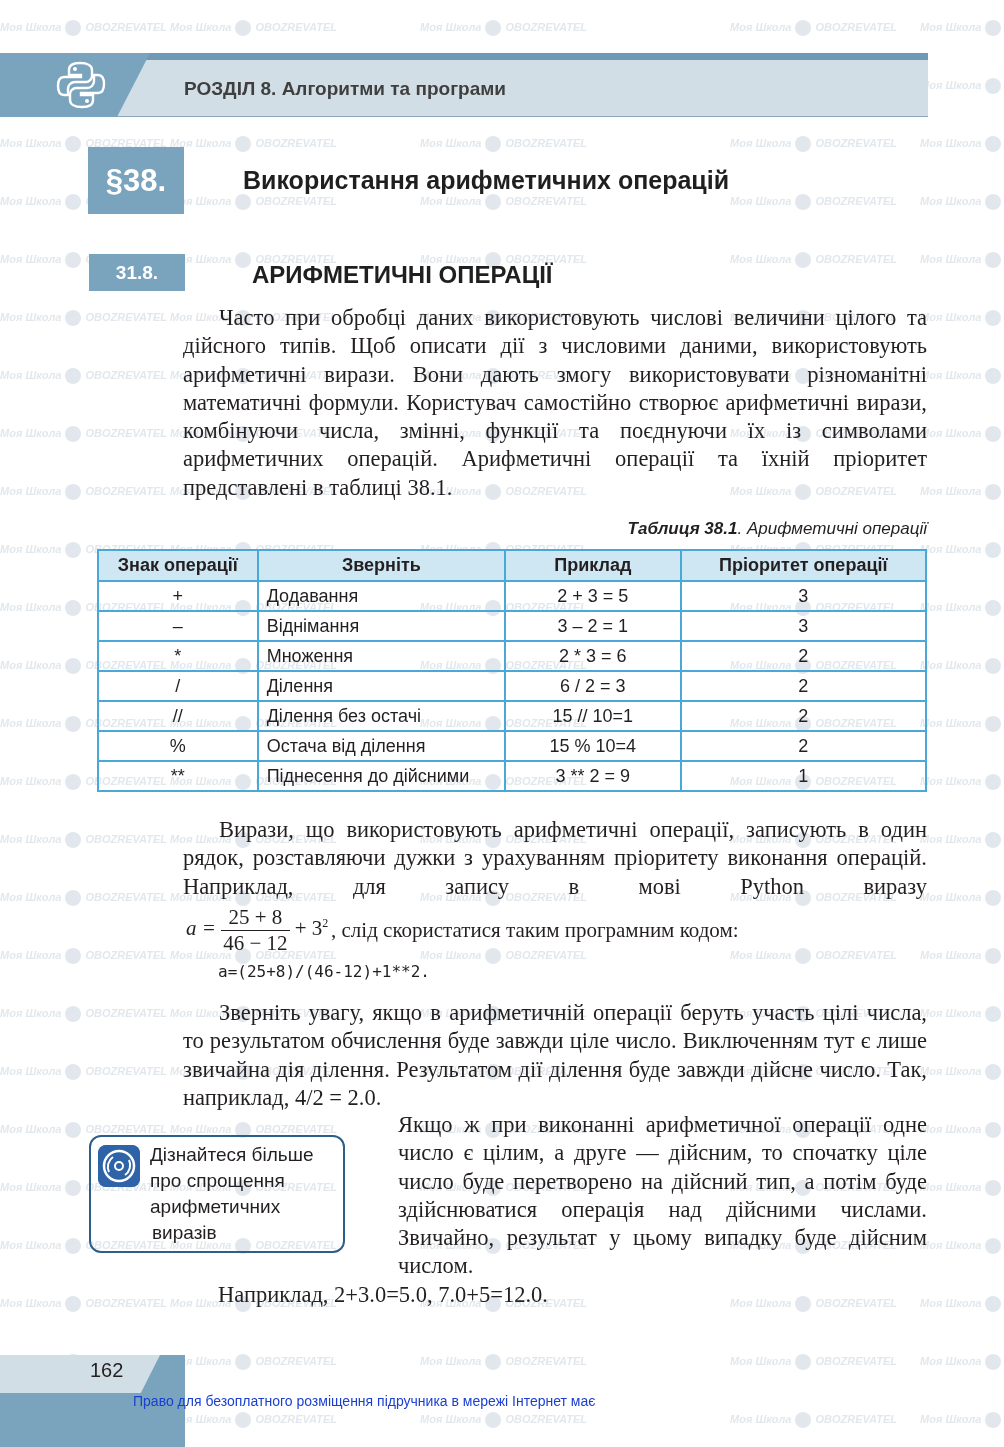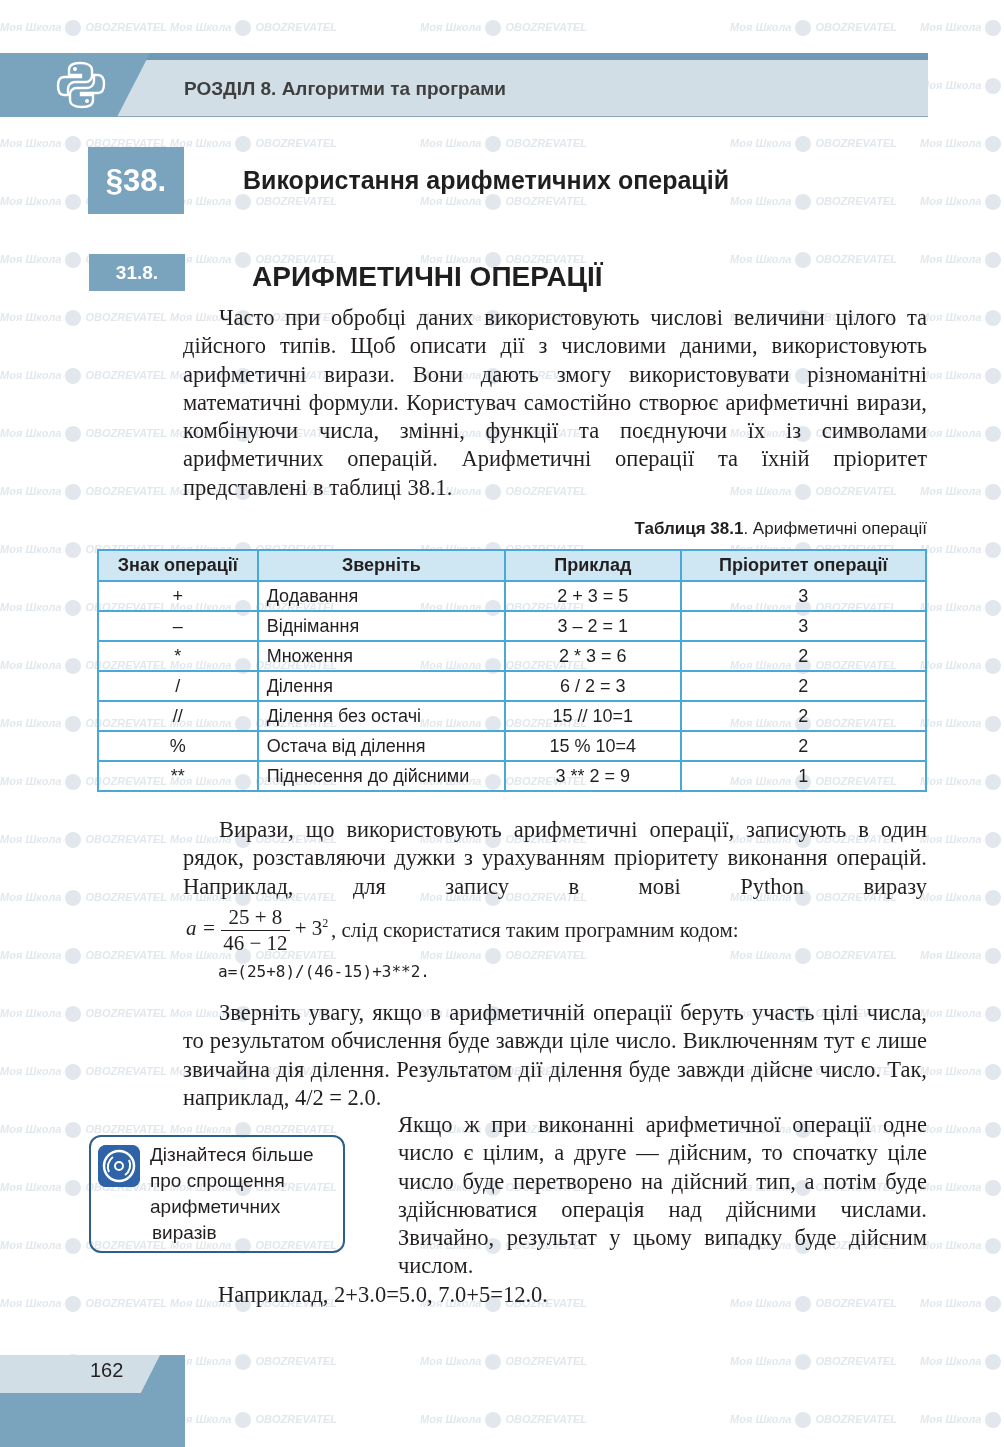--- a/index.html
+++ b/index.html
@@ -9,27 +9,27 @@
 
   
   #hdr{position:absolute;left:0;top:53px;width:928px;height:64px;background:#d2dee6;border-top:7px solid #6e9ab5;border-bottom:1px solid #8aa8bb;box-sizing:border-box;}
   #hdr-left{position:absolute;left:0;top:53px;width:150px;height:64px;background:#7aa3bd;clip-path:polygon(0 0,100% 0,78% 100%,0 100%);}
   #py{position:absolute;left:56px;top:60px;width:50px;height:50px;}
   #chapter{position:absolute;left:184px;top:78px;font-family:"Liberation Sans",sans-serif;font-weight:bold;font-size:19px;color:#3f3f3f;}
 
   #para-box{position:absolute;left:88px;top:147px;width:96px;height:67px;background:#7aa3bd;color:#fff;font-family:"Liberation Sans",sans-serif;font-weight:bold;font-size:31px;line-height:67px;text-align:center;}
   #title{position:absolute;left:243px;top:166px;font-family:"Liberation Sans",sans-serif;font-weight:bold;font-size:25px;color:#1f1f1f;}
   #sub-box{position:absolute;left:89px;top:254px;width:96px;height:37px;background:#7aa3bd;color:#fff;font-family:"Liberation Sans",sans-serif;font-weight:bold;font-size:19px;line-height:37px;text-align:center;}
-  #subtitle{position:absolute;left:252px;top:261px;font-family:"Liberation Sans",sans-serif;font-weight:bold;font-size:28px;color:#1f1f1f;}
+  #subtitle{position:absolute;left:252px;top:261px;font-family:"Liberation Sans",sans-serif;font-weight:bold;font-size:24px;color:#1f1f1f;}
 
   .body{position:absolute;font-size:22.5px;line-height:28.3px;text-align:justify;text-align-last:left;}
   .body p{margin:0;text-indent:36px;}
 
   #p1{left:183px;top:304px;width:744px;}
-  #tcaption{position:absolute;right:77px;top:519px;font-family:"Liberation Sans",sans-serif;font-size:17px;color:#231f20;}
+  #tcaption{position:absolute;right:77px;top:519px;font-family:"Liberation Sans",sans-serif;font-size:17px;font-style:italic;color:#231f20;}
   #tcaption b{font-weight:bold;}
 
   table#ops{position:absolute;left:97px;top:549px;width:830px;border-collapse:collapse;font-family:"Liberation Sans",sans-serif;font-size:18px;color:#231f20;}
   #ops th,#ops td{border:2px solid #4aa8d8;height:28px;padding:0 8px;}
   #ops th{background:#cfe6f3;font-weight:bold;height:29px;}
   #ops td.c{text-align:center;}
   #ops td.l{text-align:left;}
 
   #p2{left:183px;top:816px;width:744px;}
   #formula{position:absolute;left:186px;top:905px;font-size:21px;font-style:italic;}
@@ -269,21 +269,21 @@
 </div>
 <div id="formula">
   <span>a =</span>
   <span class="frac">
     <span class="n">25 + 8</span>
     <span class="d">46 − 12</span>
   </span>
   <span style="font-style:normal">+ 3</span><sup style="font-style:normal;font-size:12px">2</sup>
 </div>
 <div id="formula-tail">, слід скористатися таким програмним кодом:</div>
-<div id="code">a=(25+8)/(46-15)+3**2.</div>
+<div id="code">a=(25+8)/(46-12)+1**2.</div>
 
 <div id="p3" class="body">
   <p>Зверніть увагу, якщо в арифметичній операції беруть участь цілі числа, то результатом обчислення буде завжди ціле число. Виключенням тут є лише звичайна дія ділення. Результатом дії ділення буде завжди дійсне число. Так, наприклад, 4/2 = 2.0.</p>
 </div>
 
 <div id="p4" class="body">
   <p style="text-indent:0">Якщо ж при виконанні арифметичної операції одне число є цілим, а друге — дійсним, то спочатку ціле число буде перетворено на дійсний тип, а потім буде здійснюватися операція над дійсними числами. Звичайно, результат у цьому випадку буде дійсним числом.</p>
 </div>
 <div id="p5">Наприклад, 2+3.0=5.0, 7.0+5=12.0.</div>
 
@@ -299,13 +299,14 @@
   <div>Дізнайтеся більше</div>
   <div>про спрощення</div>
   <div>арифметичних</div>
   <div style="padding-left:2px">виразів</div>
 </div>
 
 <div id="foot-bg"></div>
 <div id="foot-light"></div>
 <div id="pagenum">162</div>
 <div id="rights">
+  <div>Право для безоплатного розміщення підручника в мережі Інтернет має</div>
 </div>
 
 </body></html>

